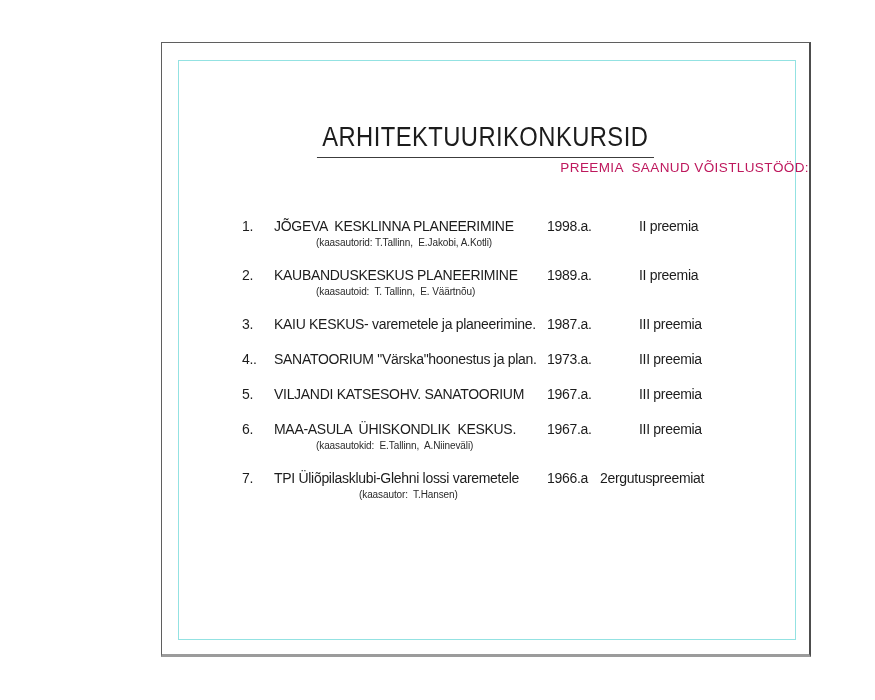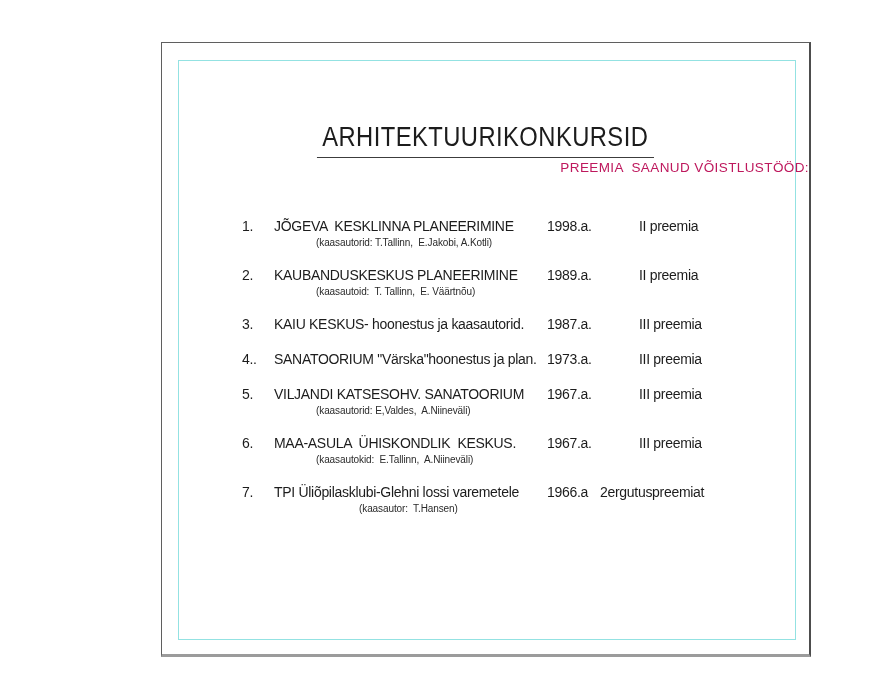--- a/index.html
+++ b/index.html
@@ -137,41 +137,40 @@
             <span class="cell">2.</span>
             <span class="cell">KAUBANDUSKESKUS PLANEERIMINE</span>
             <span class="cell">1989.a.</span>
             <span class="cell">II preemia</span>
           </div>
           <div class="sub-row">(kaasautoid:  T. Tallinn,  E. Väärtnõu)</div>
         </div>
         <div class="item">
           <div class="main-row">
             <span class="cell">3.</span>
-            <span class="cell">KAIU KESKUS- hoonestus ja kaasautorid.</span>
+            <span class="cell">KAIU KESKUS- varemetele ja planeerimine.</span>
             <span class="cell">1987.a.</span>
             <span class="cell">III preemia</span>
           </div>
         </div>
         <div class="item">
           <div class="main-row">
             <span class="cell">4..</span>
             <span class="cell">SANATOORIUM "Värska"hoonestus ja plan.</span>
             <span class="cell">1973.a.</span>
             <span class="cell">III preemia</span>
           </div>
         </div>
         <div class="item">
           <div class="main-row">
             <span class="cell">5.</span>
             <span class="cell">VILJANDI KATSESOHV. SANATOORIUM</span>
             <span class="cell">1967.a.</span>
             <span class="cell">III preemia</span>
           </div>
-          <div class="sub-row">(kaasautorid: E,Valdes,  A.Niineväli)</div>
         </div>
         <div class="item">
           <div class="main-row">
             <span class="cell">6.</span>
             <span class="cell">MAA-ASULA  ÜHISKONDLIK  KESKUS.</span>
             <span class="cell">1967.a.</span>
             <span class="cell">III preemia</span>
           </div>
           <div class="sub-row">(kaasautokid:  E.Tallinn,  A.Niineväli)</div>
         </div>

